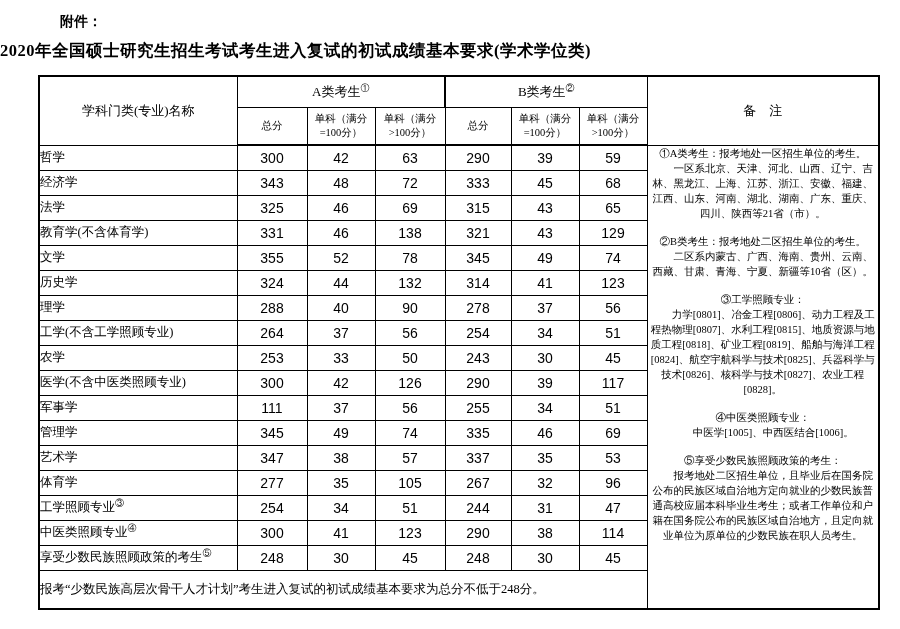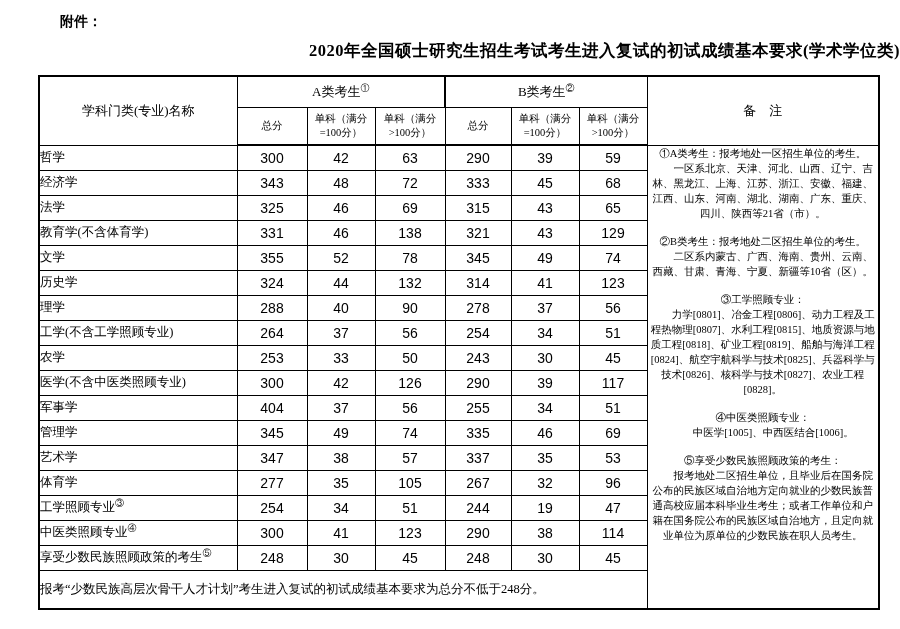--- a/index.html
+++ b/index.html
@@ -7,21 +7,21 @@
     width:900px;height:629px;background:#ffffff;color:#000;
     font-family:"Liberation Serif","DejaVu Serif",serif;
     overflow:hidden;
   }
   .page{position:relative;width:900px;height:629px;}
   .attachment{
     font-size:14px;font-weight:bold;
     padding:13px 0 0 60px;
   }
   .doc-title{
-    font-size:16.5px;font-weight:bold;text-align:right;
+    font-size:16.5px;font-weight:bold;text-align:left;
     margin:9px 0 13px 0;letter-spacing:0.5px;
   }
   table.score-table{
     border-collapse:collapse;table-layout:fixed;
     width:840px;margin-left:38px;
     border:2px solid #000;
   }
   .score-table th,.score-table td{
     border:1px solid #000;padding:0;overflow:hidden;
   }
@@ -225,21 +225,21 @@
     <td class="score-cell">300</td>
     <td class="score-cell">42</td>
     <td class="score-cell a-end">126</td>
     <td class="score-cell">290</td>
     <td class="score-cell">39</td>
     <td class="score-cell b-end">117</td>
   </tr>
 
   <tr class="data-row">
     <td class="name-cell"><span>军事学</span><span class="sup"></span></td>
-    <td class="score-cell">404</td>
+    <td class="score-cell">111</td>
     <td class="score-cell">37</td>
     <td class="score-cell a-end">56</td>
     <td class="score-cell">255</td>
     <td class="score-cell">34</td>
     <td class="score-cell b-end">51</td>
   </tr>
 
   <tr class="data-row">
     <td class="name-cell"><span>管理学</span><span class="sup"></span></td>
     <td class="score-cell">345</td>
@@ -269,21 +269,21 @@
     <td class="score-cell">32</td>
     <td class="score-cell b-end">96</td>
   </tr>
 
   <tr class="data-row">
     <td class="name-cell"><span>工学照顾专业</span><span class="sup">③</span></td>
     <td class="score-cell">254</td>
     <td class="score-cell">34</td>
     <td class="score-cell a-end">51</td>
     <td class="score-cell">244</td>
-    <td class="score-cell">19</td>
+    <td class="score-cell">31</td>
     <td class="score-cell b-end">47</td>
   </tr>
 
   <tr class="data-row">
     <td class="name-cell"><span>中医类照顾专业</span><span class="sup">④</span></td>
     <td class="score-cell">300</td>
     <td class="score-cell">41</td>
     <td class="score-cell a-end">123</td>
     <td class="score-cell">290</td>
     <td class="score-cell">38</td>

